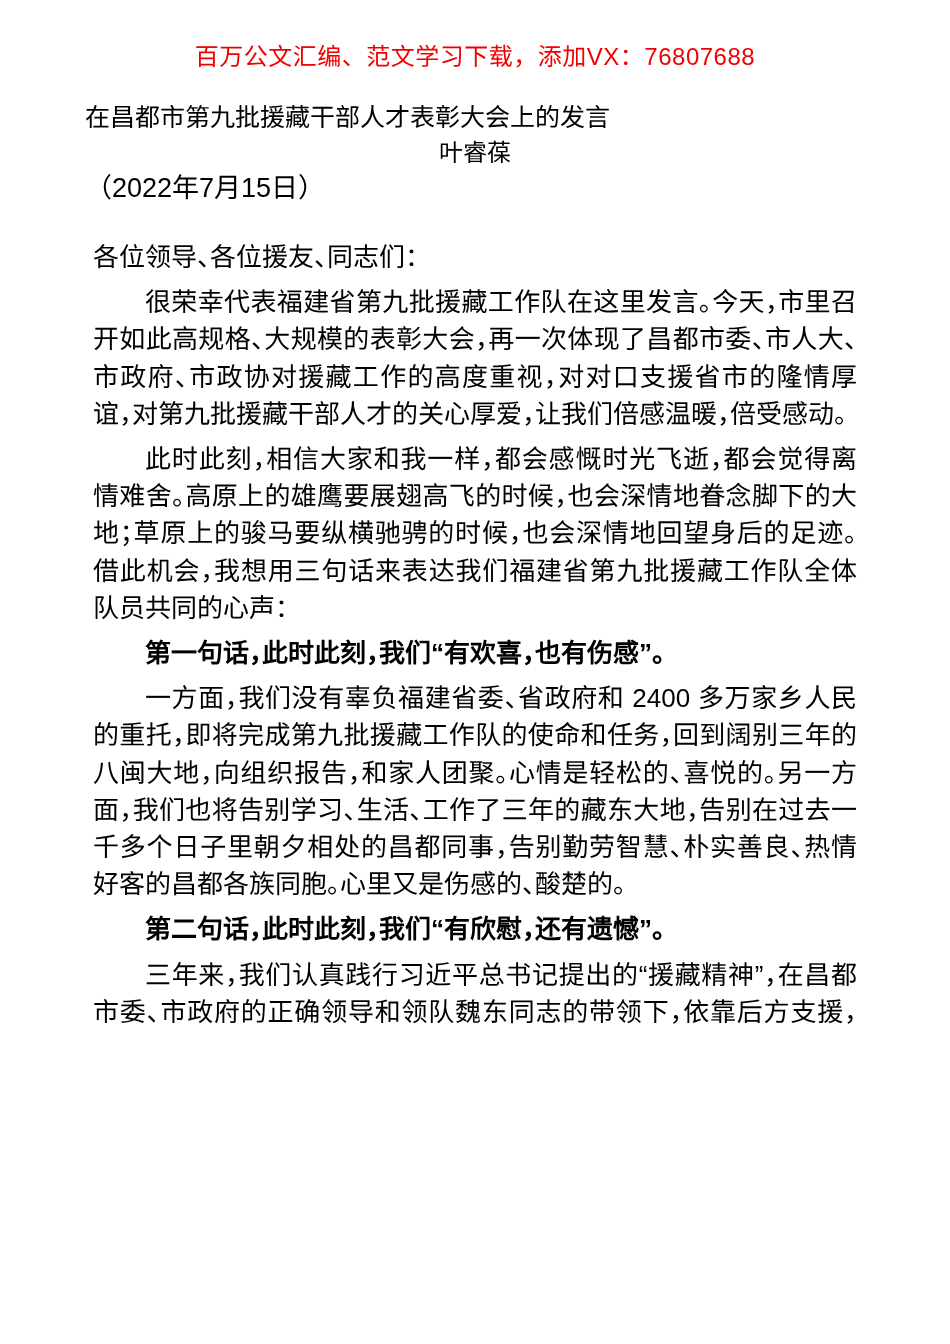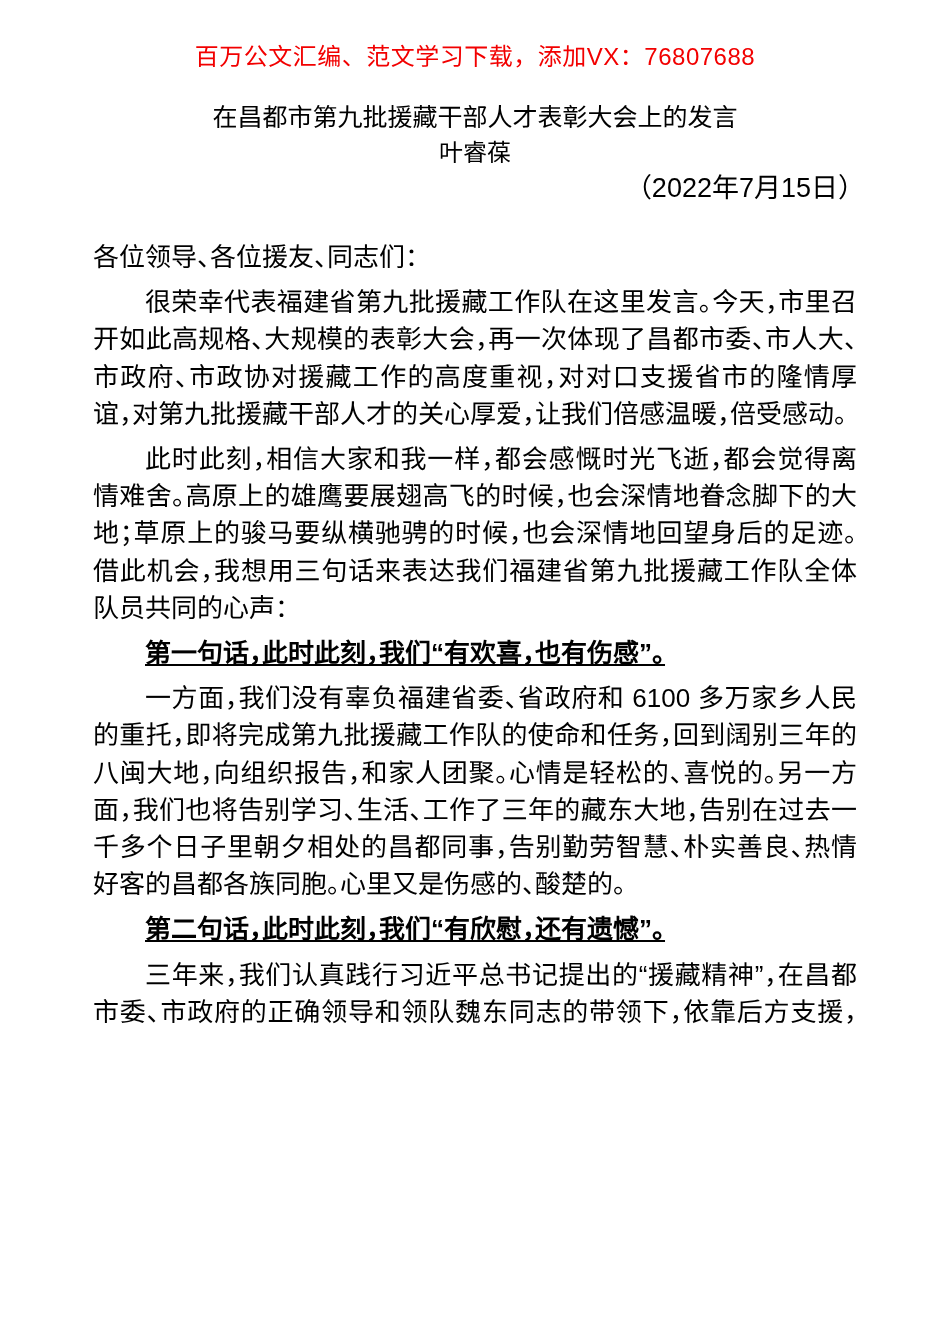--- a/index.html
+++ b/index.html
@@ -17,50 +17,49 @@
   }
   .header-note {
     text-align: center;
     font-size: 24px;
     line-height: 30px;
     color: #f20000;
     letter-spacing: 0.5px;
   }
   .doc-title {
     margin: 28px 0 0 0;
-    text-align: center;
     font-size: 25px;
     line-height: 34px;
     font-weight: normal;
   }
   .doc-author {
     margin-top: 4px;
     text-align: center;
     font-size: 24px;
     line-height: 30px;
     font-family: Liberation Serif, serif;
   }
   .doc-date {
     margin-top: 3px;
-    text-align: right;
+    text-align: left;
     font-size: 27px;
     line-height: 34px;
   }
   .doc-body {
     margin-top: 34px;
     font-size: 26px;
     line-height: 37.2px;
     text-align: justify;
     text-justify: inter-ideograph;
     font-feature-settings: "halt";
     text-spacing-trim: space-first;
   }
   .doc-body p { margin: 8px; text-indent: 2em; }
   .doc-body p.salutation { text-indent: 0; }
-  .doc-body p.heading { font-weight: bold; text-decoration: underline; }
+  .doc-body p.heading { font-weight: bold; }
   .page-footer {
     position: absolute;
     top: 1276px;
     right: 108px;
     font-size: 22px;
     line-height: 28px;
     display: flex;
     align-items: baseline;
     gap: 22px;
     white-space: nowrap;
@@ -83,21 +82,21 @@
 
   <div class="doc-author">叶睿葆</div>
 
   <div class="doc-date">（2022年7月15日）</div>
 
   <div class="doc-body">
     <p class="salutation">各位领导、各位援友、同志们：</p>
     <p>很荣幸代表福建省第九批援藏工作队在这里发言。今天，市里召开如此高规格、大规模的表彰大会，再一次体现了昌都市委、市人大、市政府、市政协对援藏工作的高度重视，对对口支援省市的隆情厚谊，对第九批援藏干部人才的关心厚爱，让我们倍感温暖，倍受感动。</p>
     <p>此时此刻，相信大家和我一样，都会感慨时光飞逝，都会觉得离情难舍。高原上的雄鹰要展翅高飞的时候，也会深情地眷念脚下的大地；草原上的骏马要纵横驰骋的时候，也会深情地回望身后的足迹。借此机会，我想用三句话来表达我们福建省第九批援藏工作队全体队员共同的心声：</p>
     <p class="heading">第一句话，此时此刻，我们“有欢喜，也有伤感”。</p>
-    <p>一方面，我们没有辜负福建省委、省政府和 6100 多万家乡人民的重托，即将完成第九批援藏工作队的使命和任务，回到阔别三年的八闽大地，向组织报告，和家人团聚。心情是轻松的、喜悦的。另一方面，我们也将告别学习、生活、工作了三年的藏东大地，告别在过去一千多个日子里朝夕相处的昌都同事，告别勤劳智慧、朴实善良、热情好客的昌都各族同胞。心里又是伤感的、酸楚的。</p>
+    <p>一方面，我们没有辜负福建省委、省政府和 2400 多万家乡人民的重托，即将完成第九批援藏工作队的使命和任务，回到阔别三年的八闽大地，向组织报告，和家人团聚。心情是轻松的、喜悦的。另一方面，我们也将告别学习、生活、工作了三年的藏东大地，告别在过去一千多个日子里朝夕相处的昌都同事，告别勤劳智慧、朴实善良、热情好客的昌都各族同胞。心里又是伤感的、酸楚的。</p>
     <p class="heading">第二句话，此时此刻，我们“有欣慰，还有遗憾”。</p>
     <p>三年来，我们认真践行习近平总书记提出的“援藏精神”，在昌都市委、市政府的正确领导和领队魏东同志的带领下，依靠后方支援，融入昌都本地，扎实推进维护稳定、民族团结、脱贫攻坚、产业援藏、教育援藏、医疗援藏、智力援藏、自身建设等八项重点工作，援藏队集体和个人先后荣获“全国脱贫攻坚先进集体”等省部级以上表彰 20 余次。我们只是做了一些该做的工作，而昌都市委市政府、自治区党委政府和党中央、国务院却给予我们很高的荣誉给予我们莫大的鼓舞。遗憾的是，三年的时间毕竟太短，我们还有很多想做的事没做，还有一些工作只是推进一半甚至刚开了个头。在这里，我们也拜托各位在藏干部和第十批援藏工作队，帮忙把工作继续抓紧抓好。</p>
     <p class="heading">第三句话，此时此刻，我们“有感恩，更有祝福”。</p>
   </div>
 
   <div class="page-footer">
     <span>★政论文公众号</span>
     <span class="pagenum">
       <span>—</span>
       <span>1</span>

